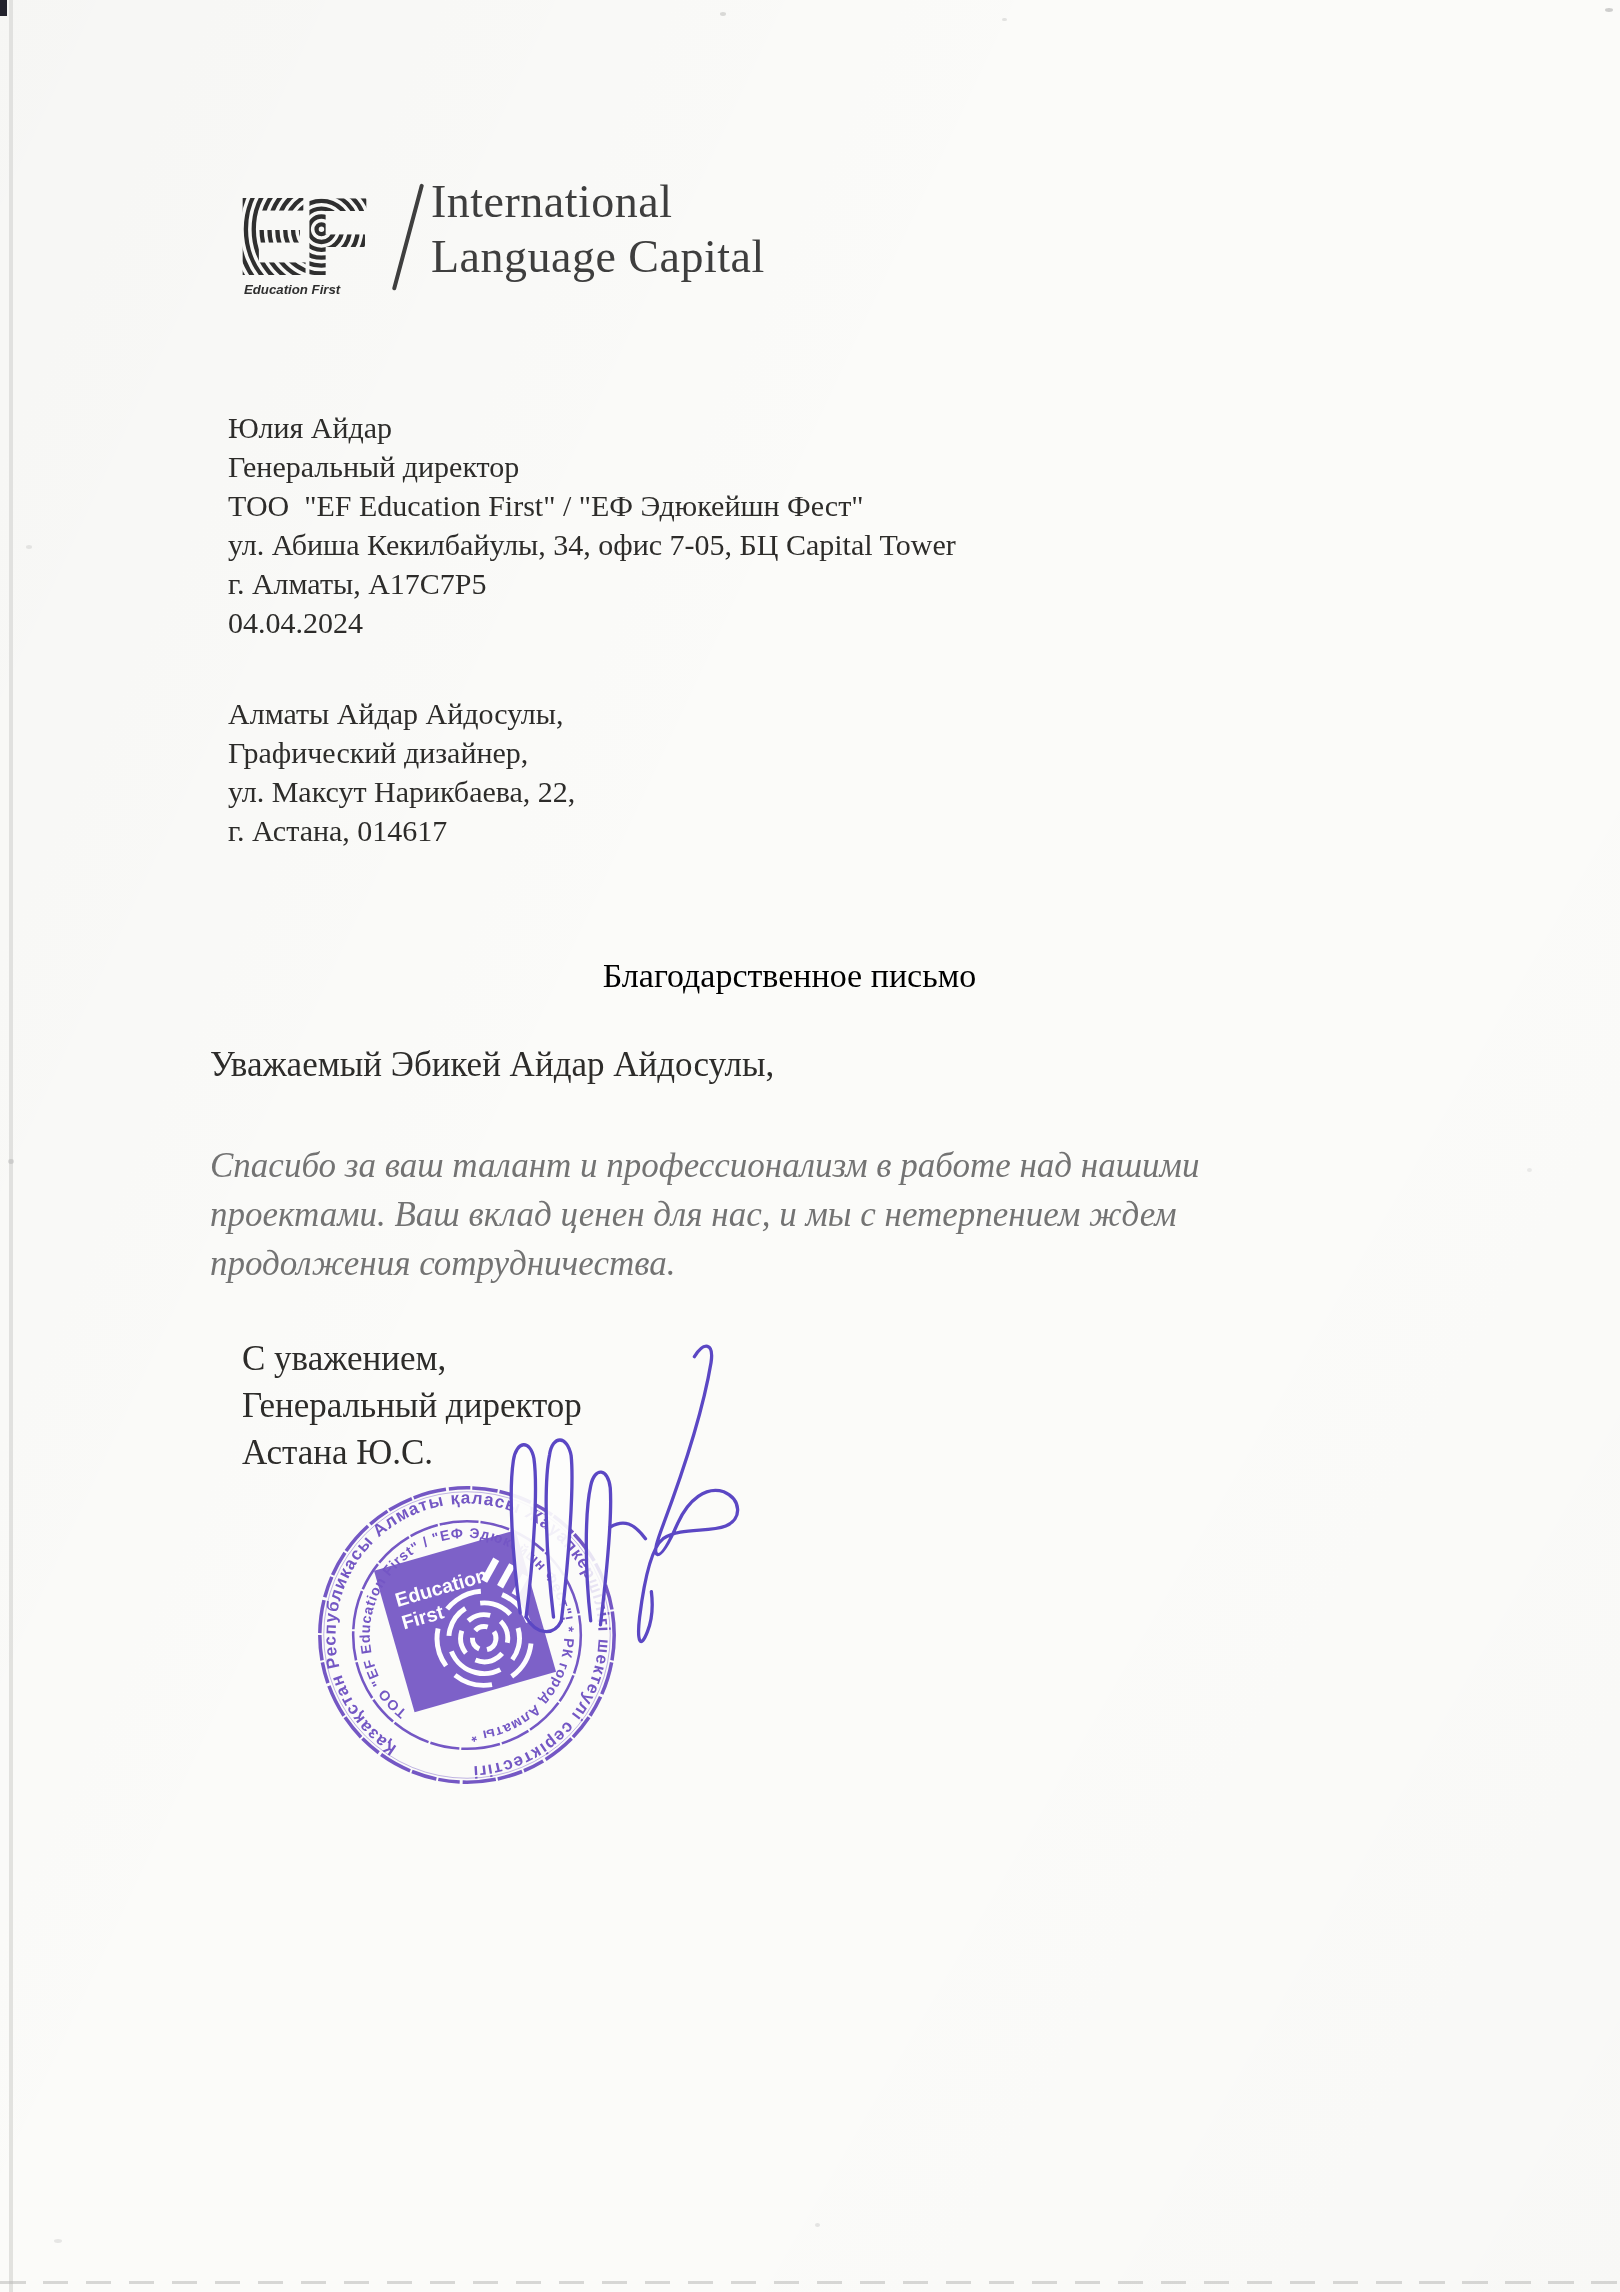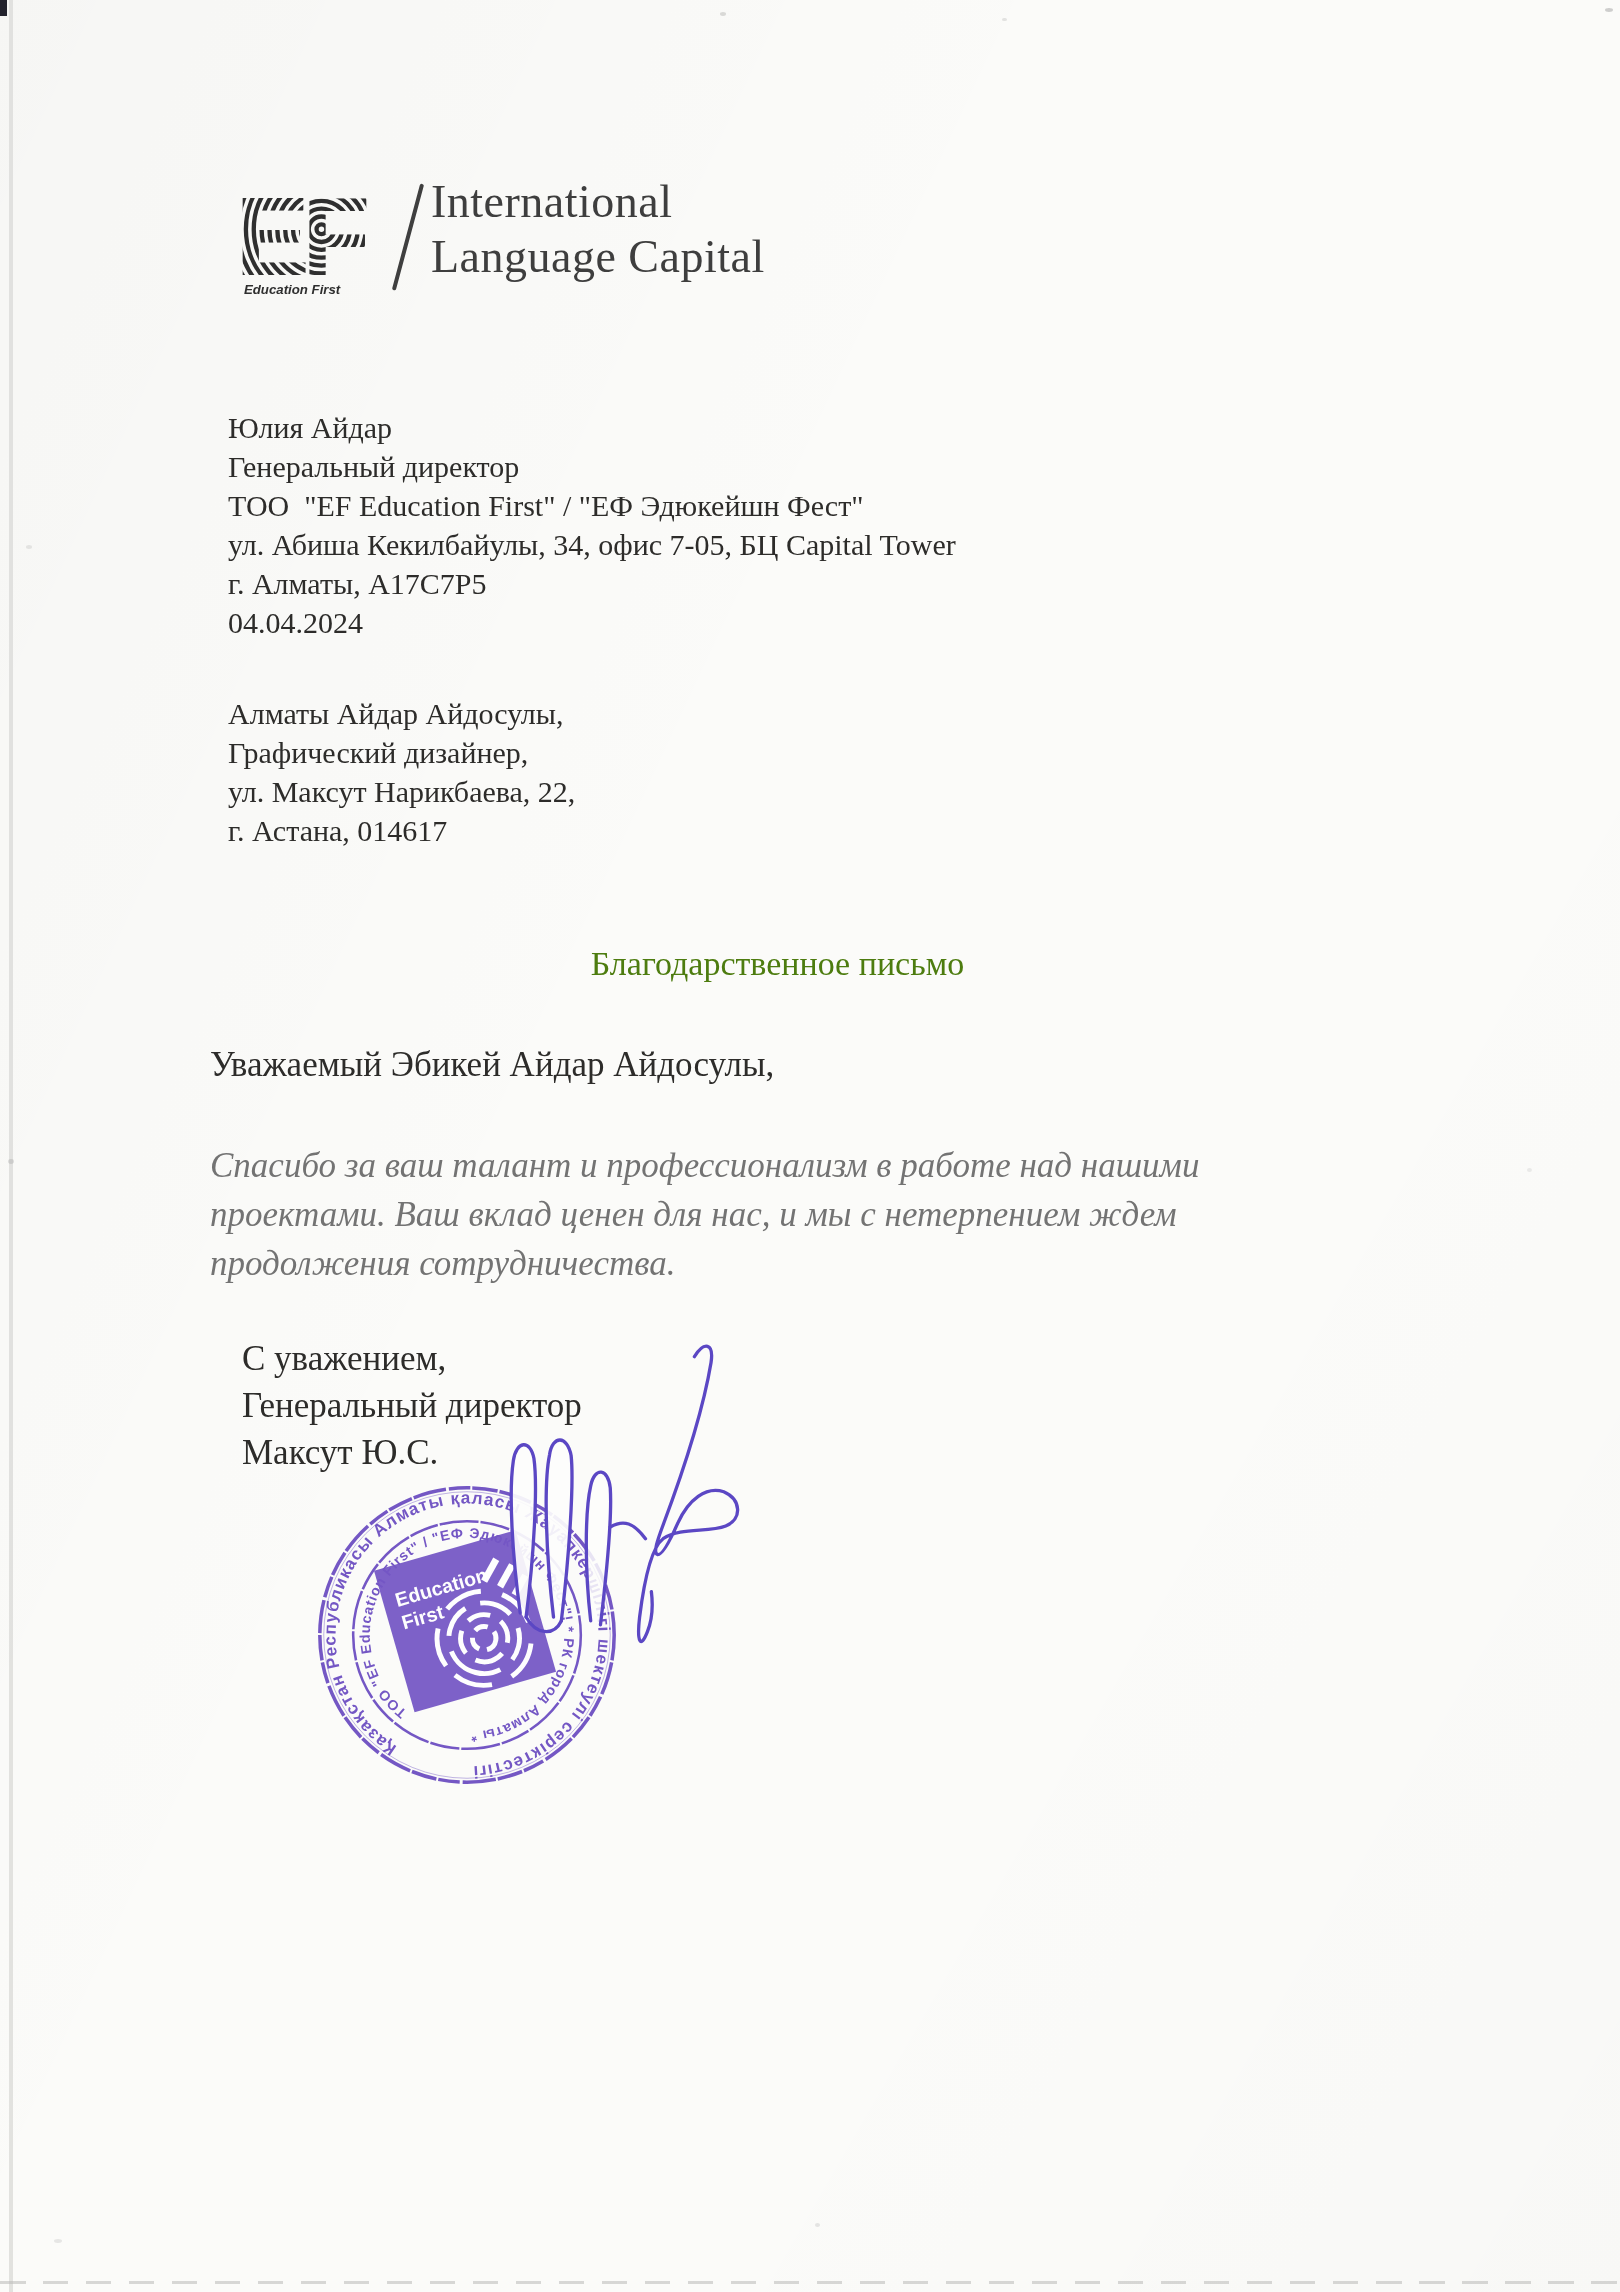--- a/index.html
+++ b/index.html
@@ -47,21 +47,21 @@
     position:absolute;left:228px;top:408px;
     font-size:30px;line-height:39px;color:#2d2c2a;
   }
   .recipient{
     position:absolute;left:228px;top:694px;
     font-size:30px;line-height:39px;color:#2d2c2a;
   }
   .title{
     position:absolute;left:210px;top:945px;width:1049px;
     text-align:center;transform:translateX(43px);
-    font-size:34px;font-weight:normal;color:#4d7c0f;margin:0;
+    font-size:34px;font-weight:normal;color:#000000;margin:12px;
   }
   .greeting{
     position:absolute;left:210px;top:1045px;
     font-size:35px;color:#2d2c2a;margin:0;
   }
   .body-block{
     position:absolute;left:210px;top:1141px;
     font-size:35px;line-height:49px;color:#737373;font-style:italic;
   }
   .closing{
@@ -146,21 +146,21 @@
 
   <div class="body-block">
     <div class="line">Спасибо за ваш талант и профессионализм в работе над нашими</div>
     <div class="line">проектами. Ваш вклад ценен для нас, и мы с нетерпением ждем</div>
     <div class="line">продолжения сотрудничества.</div>
   </div>
 
   <div class="closing">
     <div class="line">С уважением,</div>
     <div class="line">Генеральный директор</div>
-    <div class="line">Максут Ю.С.</div>
+    <div class="line">Астана Ю.С.</div>
   </div>
 
   <svg class="stamp-svg" width="314" height="314" viewBox="0 0 320 320">
     <g fill="none" stroke="#6d4fc2">
       <circle cx="160" cy="160" r="150" stroke-width="3.6" stroke-dasharray="26 2 34 3 22 2"></circle>
       <circle cx="160" cy="160" r="146" stroke-width="1" opacity="0.45"></circle>
       <circle cx="160" cy="160" r="116" stroke-width="2.6" stroke-dasharray="40 2 30 2"></circle>
     </g>
     <defs>
       <path id="stamp-outer-path" d="M 26 160 a 134 134 0 1 1 268 0 a 134 134 0 1 1 -268 0"></path>

